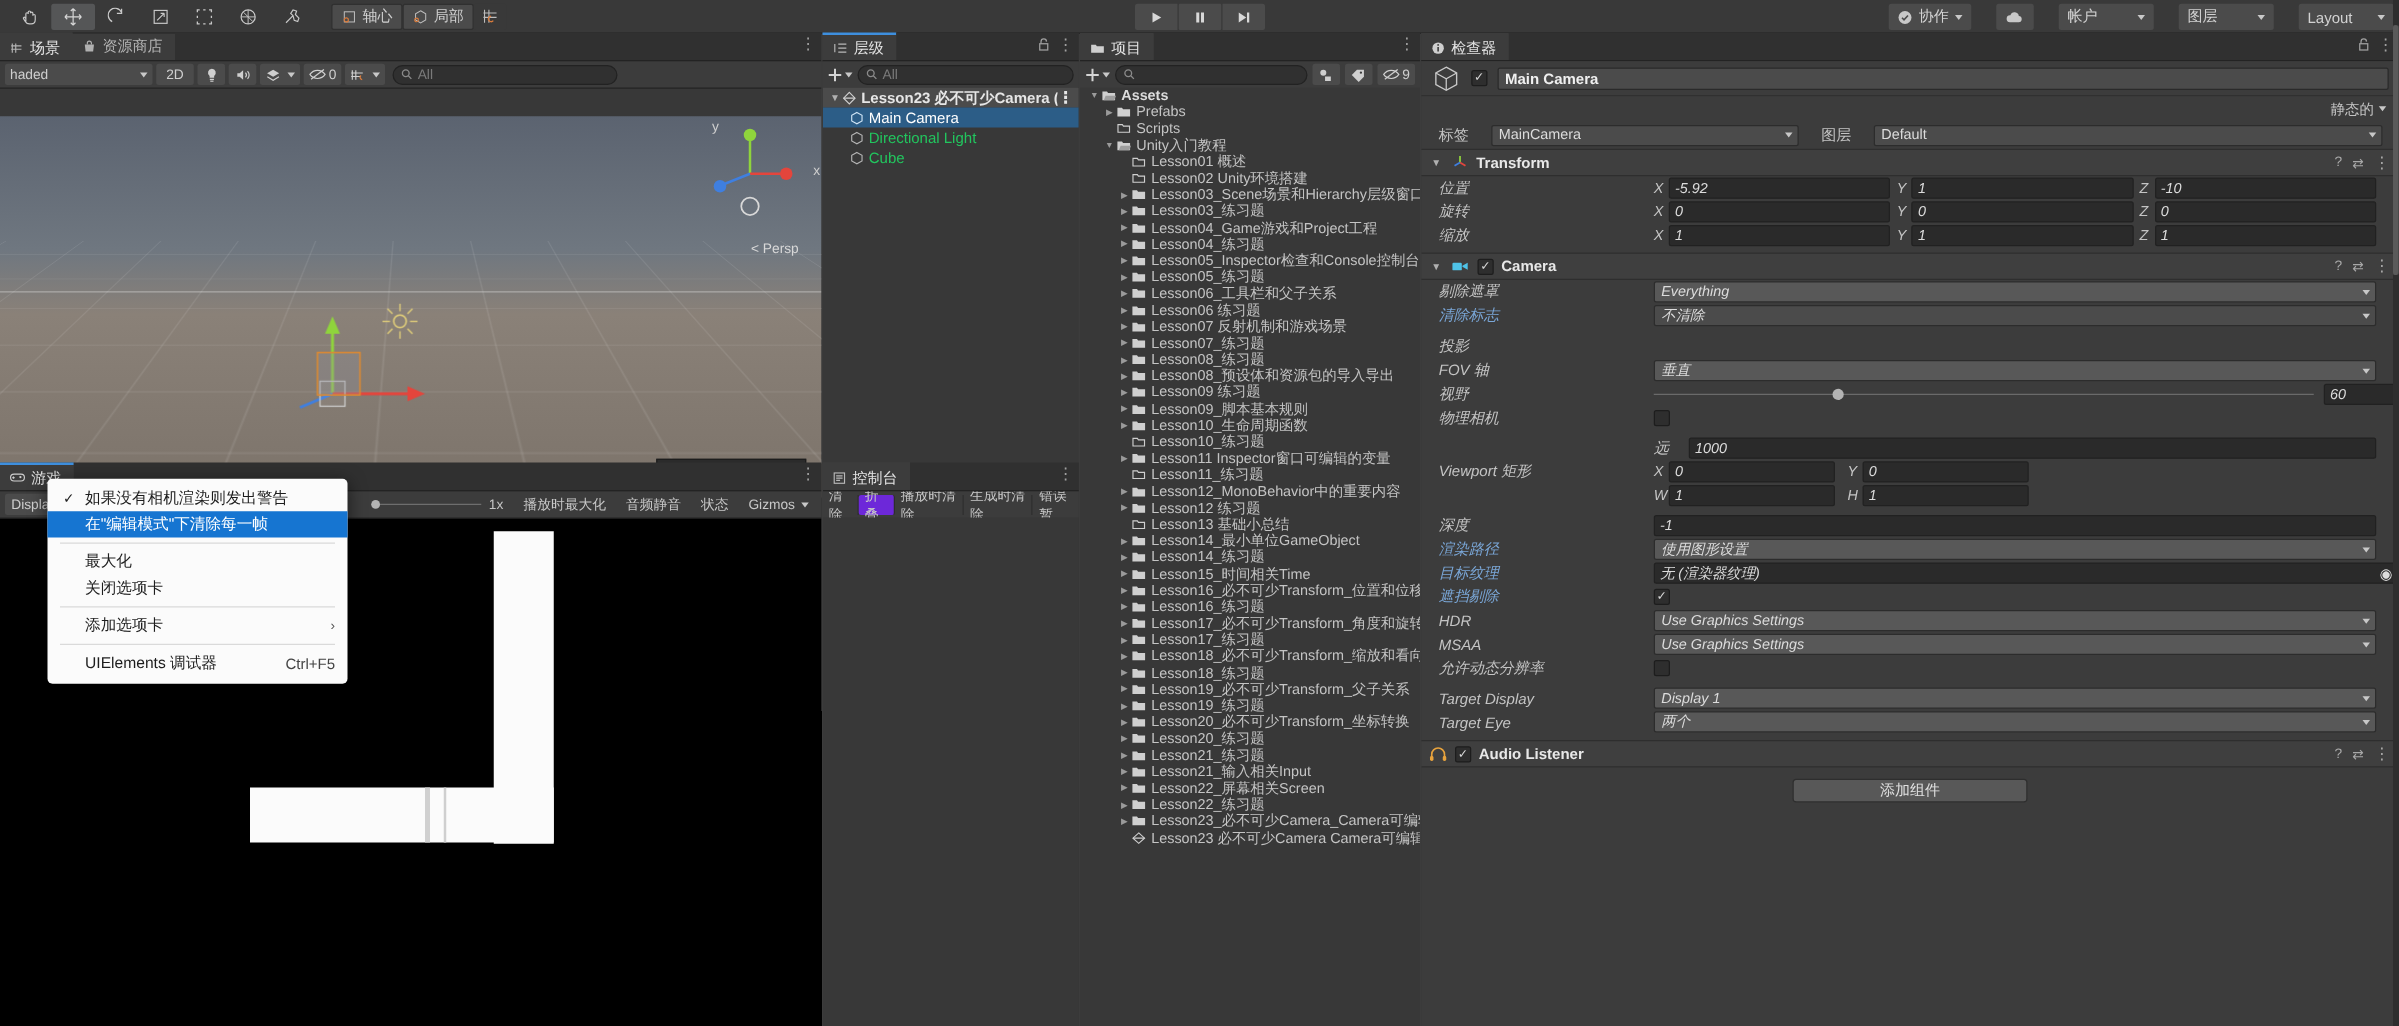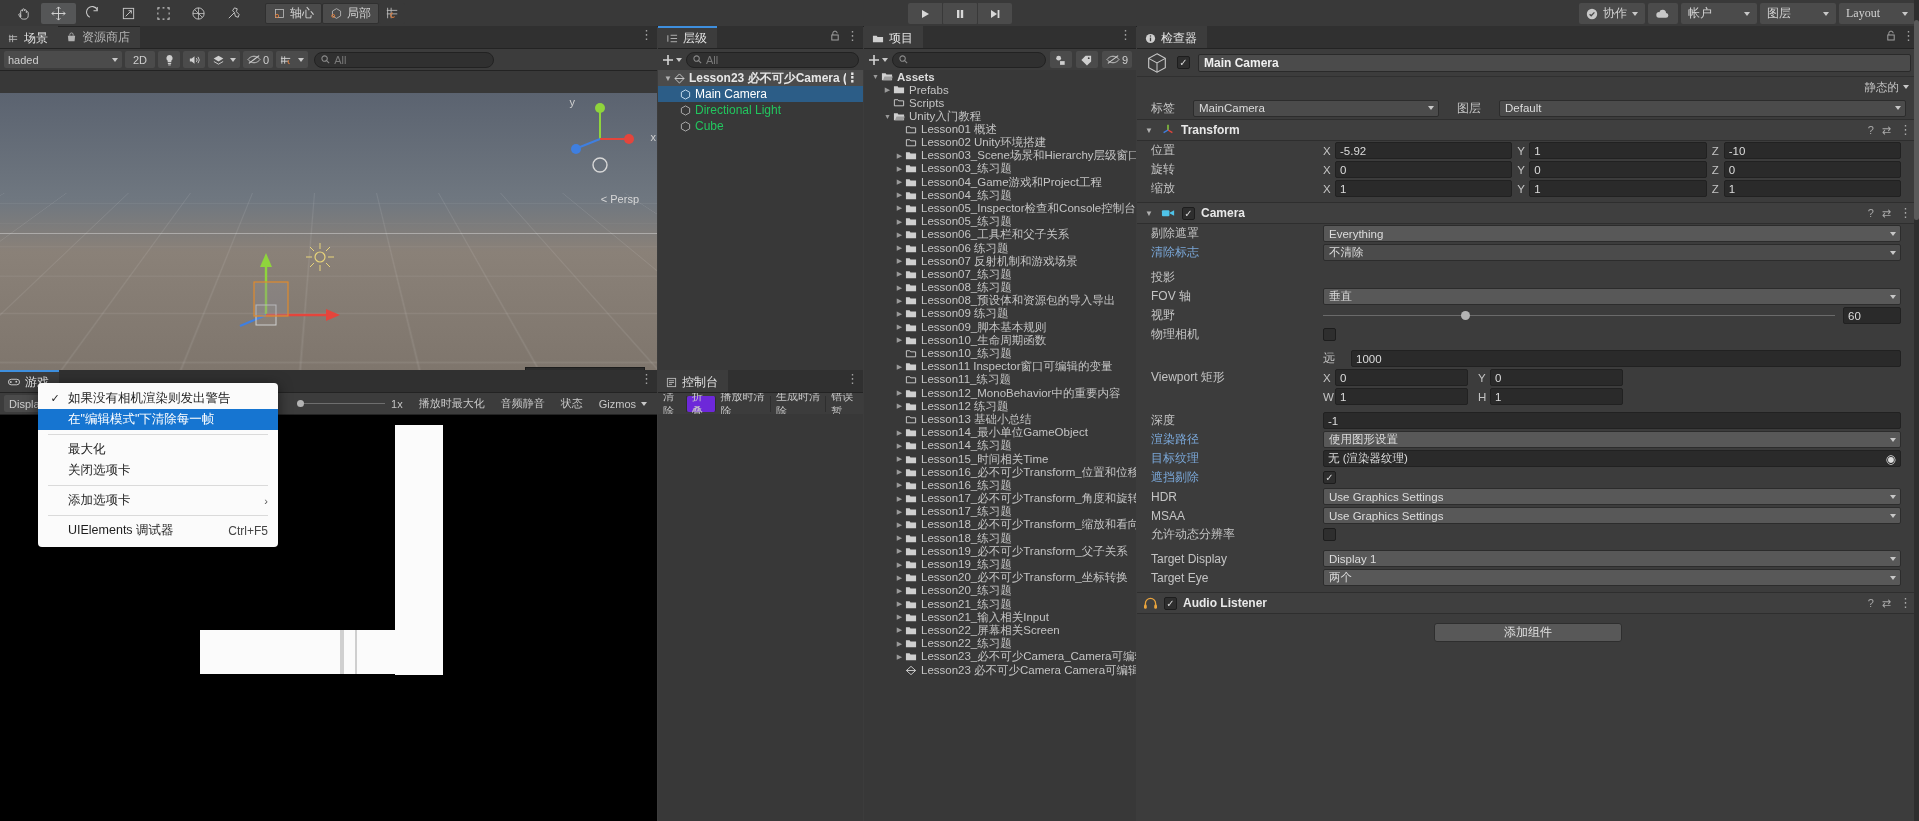--- a/index.html
+++ b/index.html
@@ -42,21 +42,21 @@
     position:absolute; left:50%; transform:translateX(-50%); top:3px;
     display:flex; gap:1px;
   }
   .pbtn {
     width:34px; height:21px; background:#4b4b4b; display:flex;
     align-items:center; justify-content:center; border-radius:1px;
   }
   .pbtn:first-child { border-radius:2px 0 0 2px; }
   .pbtn:last-child { border-radius:0 2px 2px 0; }
 
-  .topright { position:absolute; right:4px; top:3px; display:flex; gap:3px; align-items:center;font-family:Liberation Serif, serif; }
+  .topright { position:absolute; right:4px; top:3px; display:flex; gap:20px; align-items:center; }
   .trbtn {
     height:21px; padding:0 7px; display:flex; align-items:center; gap:5px;
     background:#4b4b4b; border-radius:2px; font-size:12px; color:#d2d2d2;
     min-width:30px;
   }
   .trbtn.wide { min-width:76px; justify-content:space-between; }
   .caret { width:0;height:0;border-left:3.5px solid transparent;border-right:3.5px solid transparent;border-top:4px solid #c8c8c8; }
 
   
   .panel { position:absolute; background:#383838; }
@@ -164,21 +164,21 @@
     height:17px; background:#2a2a2a; border:1px solid #212121; border-radius:2px;
     display:flex; align-items:center; padding:0 4px; font-size:11.5px; color:#dcdcdc;
   }
   .comp-header {
     height:22px; background:#3f3f3f; display:flex; align-items:center; gap:6px;
     padding:0 6px; border-top:1px solid #2e2e2e; border-bottom:1px solid #2e2e2e;
     position:relative;
   }
   .comp-title { font-weight:bold; color:#e8e8e8; font-size:12px; }
   .comp-icons { position:absolute; right:7px; display:flex; gap:8px; align-items:center; color:#a8a8a8; font-size:11px;}
-  .prop-row { height:19px; display:flex; align-items:center; padding-left:14px; }
+  .prop-row { height:19px; display:flex; align-items:center; padding-left:14px;font-style:italic; }
   .prop-label { width:172px; font-size:12px; color:#c4c4c4; flex:none; }
   .vec3 { flex:1; display:flex; gap:5px; padding-right:18px; }
   .vecitem { flex:1; display:flex; align-items:center; gap:3px; }
   .axis { font-size:11.5px; color:#c4c4c4; width:9px; flex:none;}
   .cbox {
     width:13px; height:13px; background:#2e2e2e; border:1px solid #1d1d1d; border-radius:2px;
     display:flex; align-items:center; justify-content:center; color:#d8d8d8; font-size:10px;
   }
   .slider-track { flex:1; height:1px; background:#6a6a6a; position:relative; margin-right:8px; }
   .slider-knob { position:absolute; top:-4px; width:9px; height:9px; border-radius:50%; background:#b4b4b4; }
@@ -1183,21 +1183,21 @@
       </div>
       <div class="prop-row">
         <span class="prop-label">FOV 轴</span>
         <div class="dd light" style="flex:1; margin-right:18px">
           <span>垂直</span>
             <span class="caret"></span>
         </div>
       </div>
       <div class="prop-row">
         <span class="prop-label">视野</span>
-        <div style="flex:1; display:flex; align-items:center; margin-right:18px">
+        <div style="flex:1; display:flex; align-items:center; margin-right:2px">
           <div class="slider-track">
               <span class="slider-knob" style="left:27%"></span>
             </div>
           <div class="field" style="width:58px">
               <span>60</span>
             </div>
         </div>
       </div>
       <div class="prop-row">
         <span class="prop-label">物理相机</span>
@@ -1254,21 +1254,21 @@
       </div>
       <div class="prop-row">
         <span class="prop-label lbl blue">渲染路径</span>
         <div class="dd light" style="flex:1; margin-right:18px">
           <span>使用图形设置</span>
             <span class="caret"></span>
         </div>
       </div>
       <div class="prop-row">
         <span class="prop-label lbl blue">目标纹理</span>
-        <div class="field" style="flex:1; margin-right:18px; justify-content:space-between">
+        <div class="field" style="flex:1; margin-right:0; justify-content:space-between">
           <span>无 (渲染器纹理)</span>
           <span style="font-size:12px">◉</span>
         </div>
       </div>
       <div class="prop-row">
         <span class="prop-label lbl blue">遮挡剔除</span>
         <div class="cbox">✓</div>
       </div>
       <div class="prop-row">
         <span class="prop-label">HDR</span>

